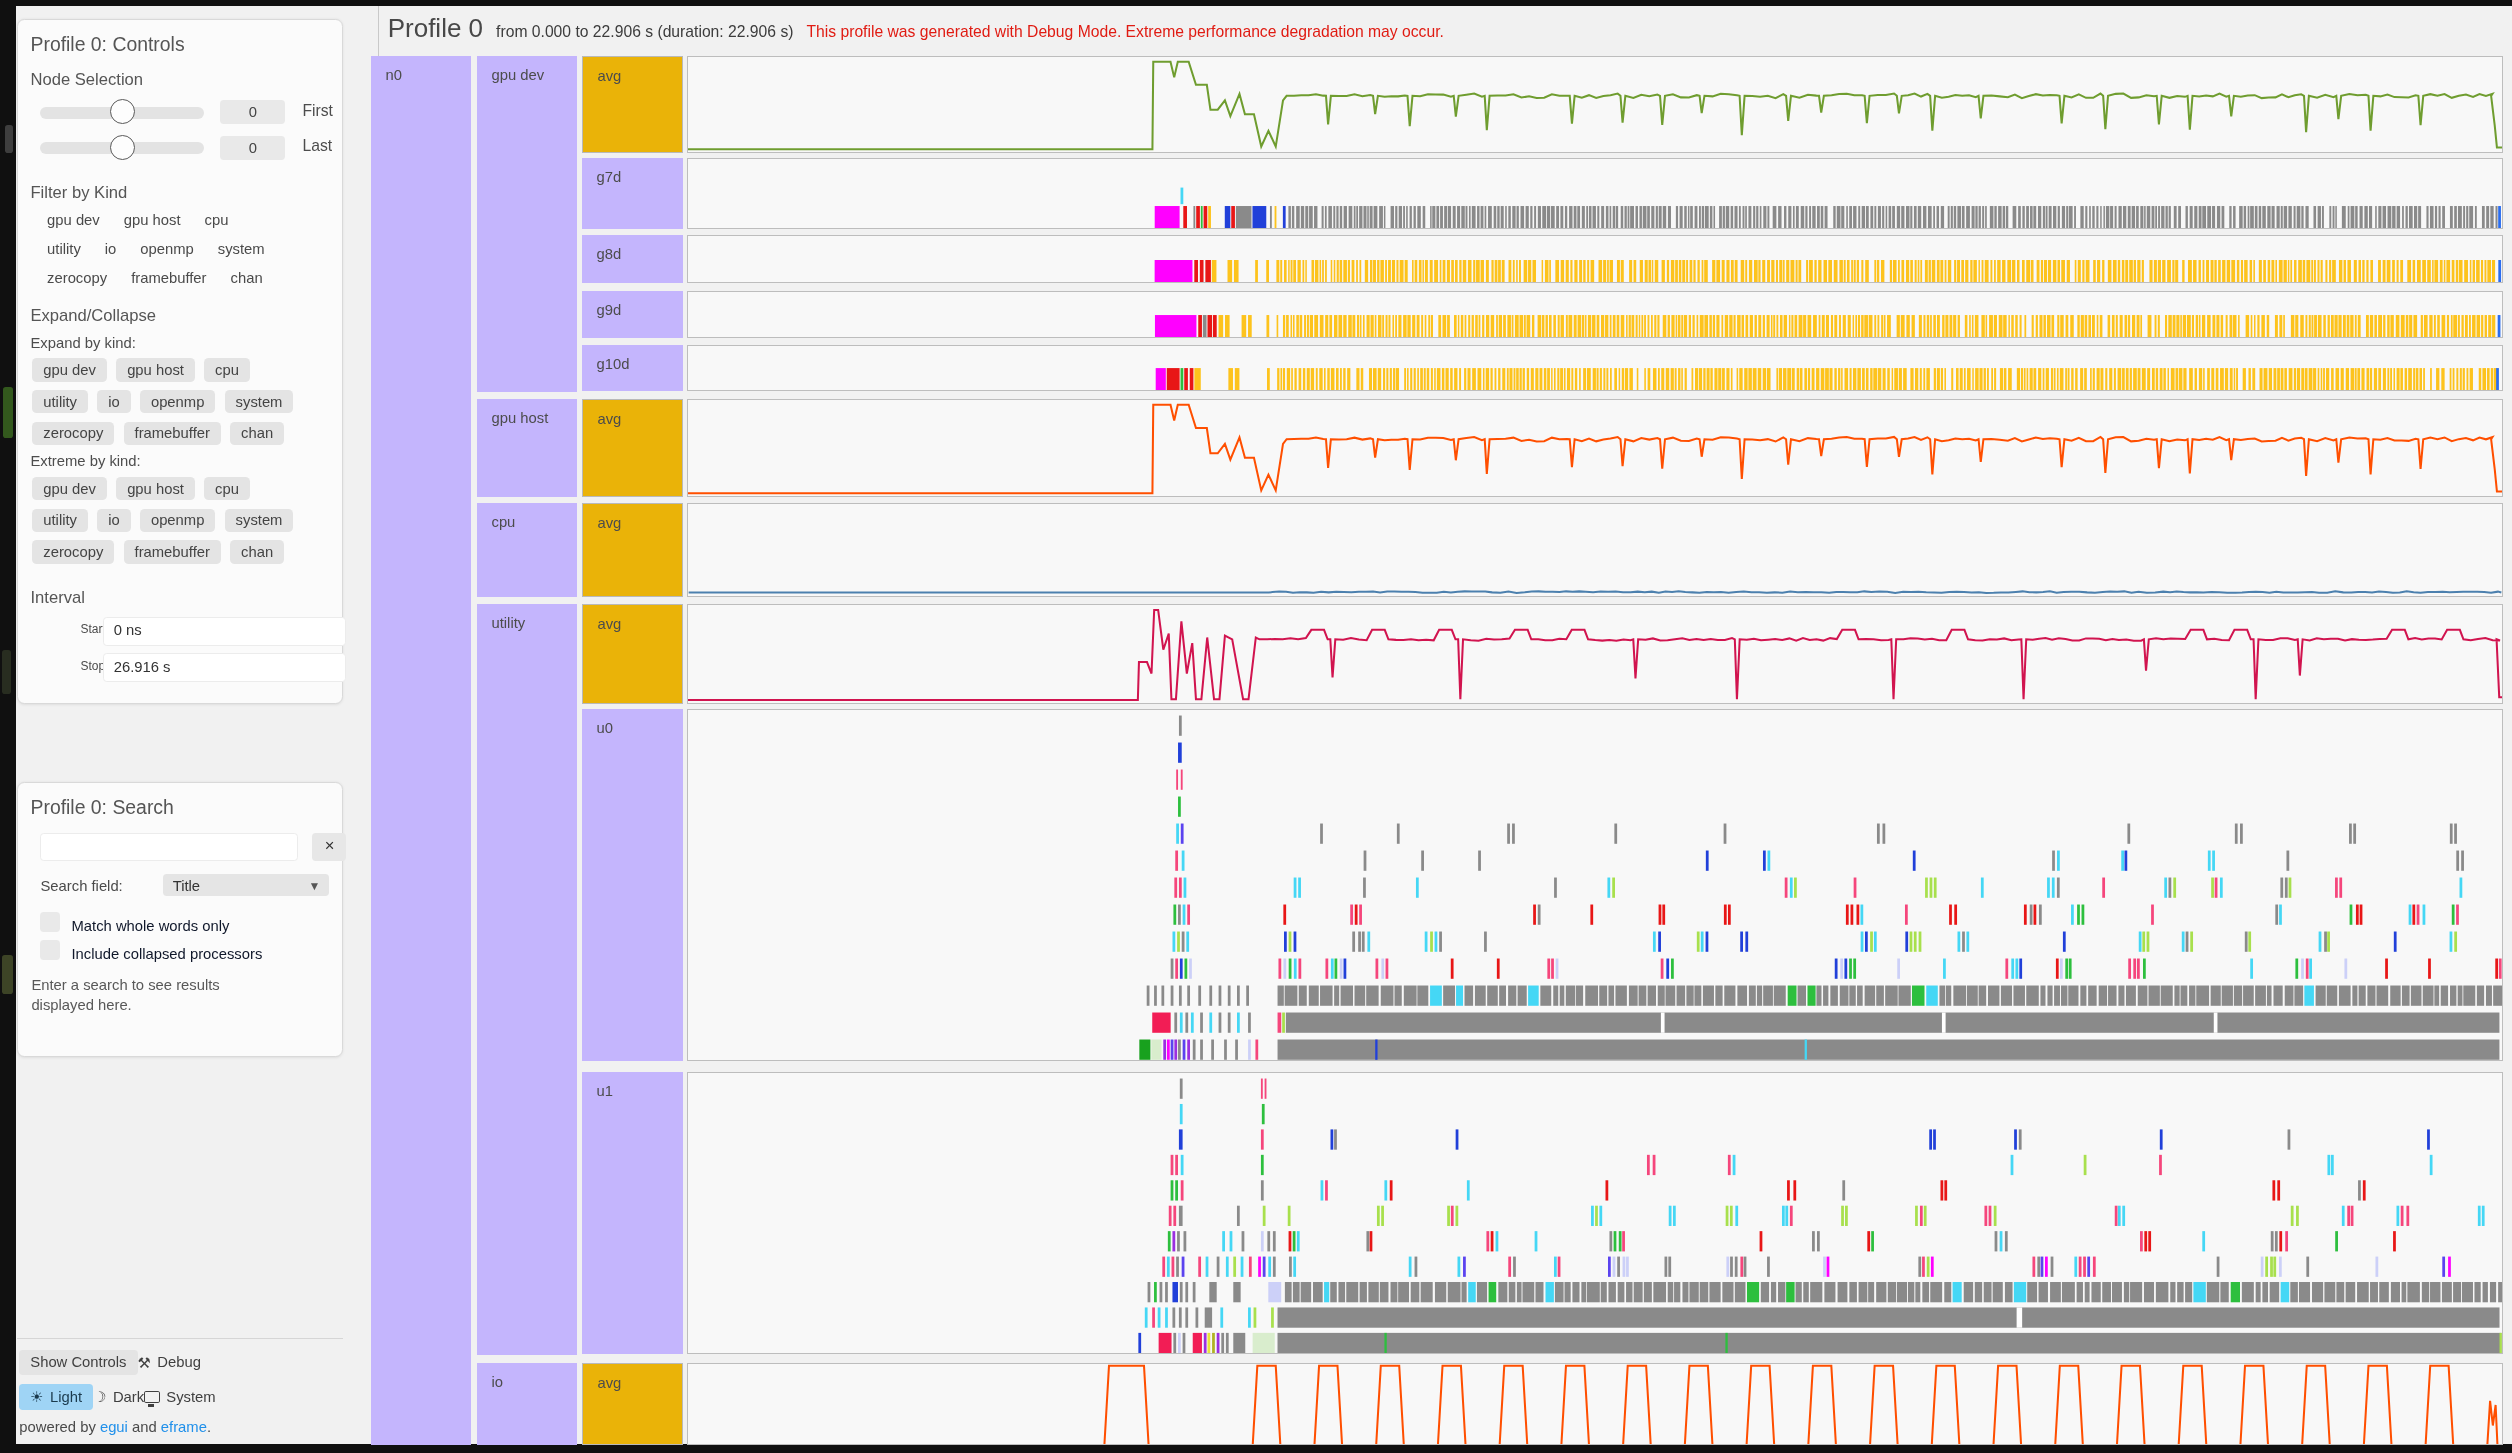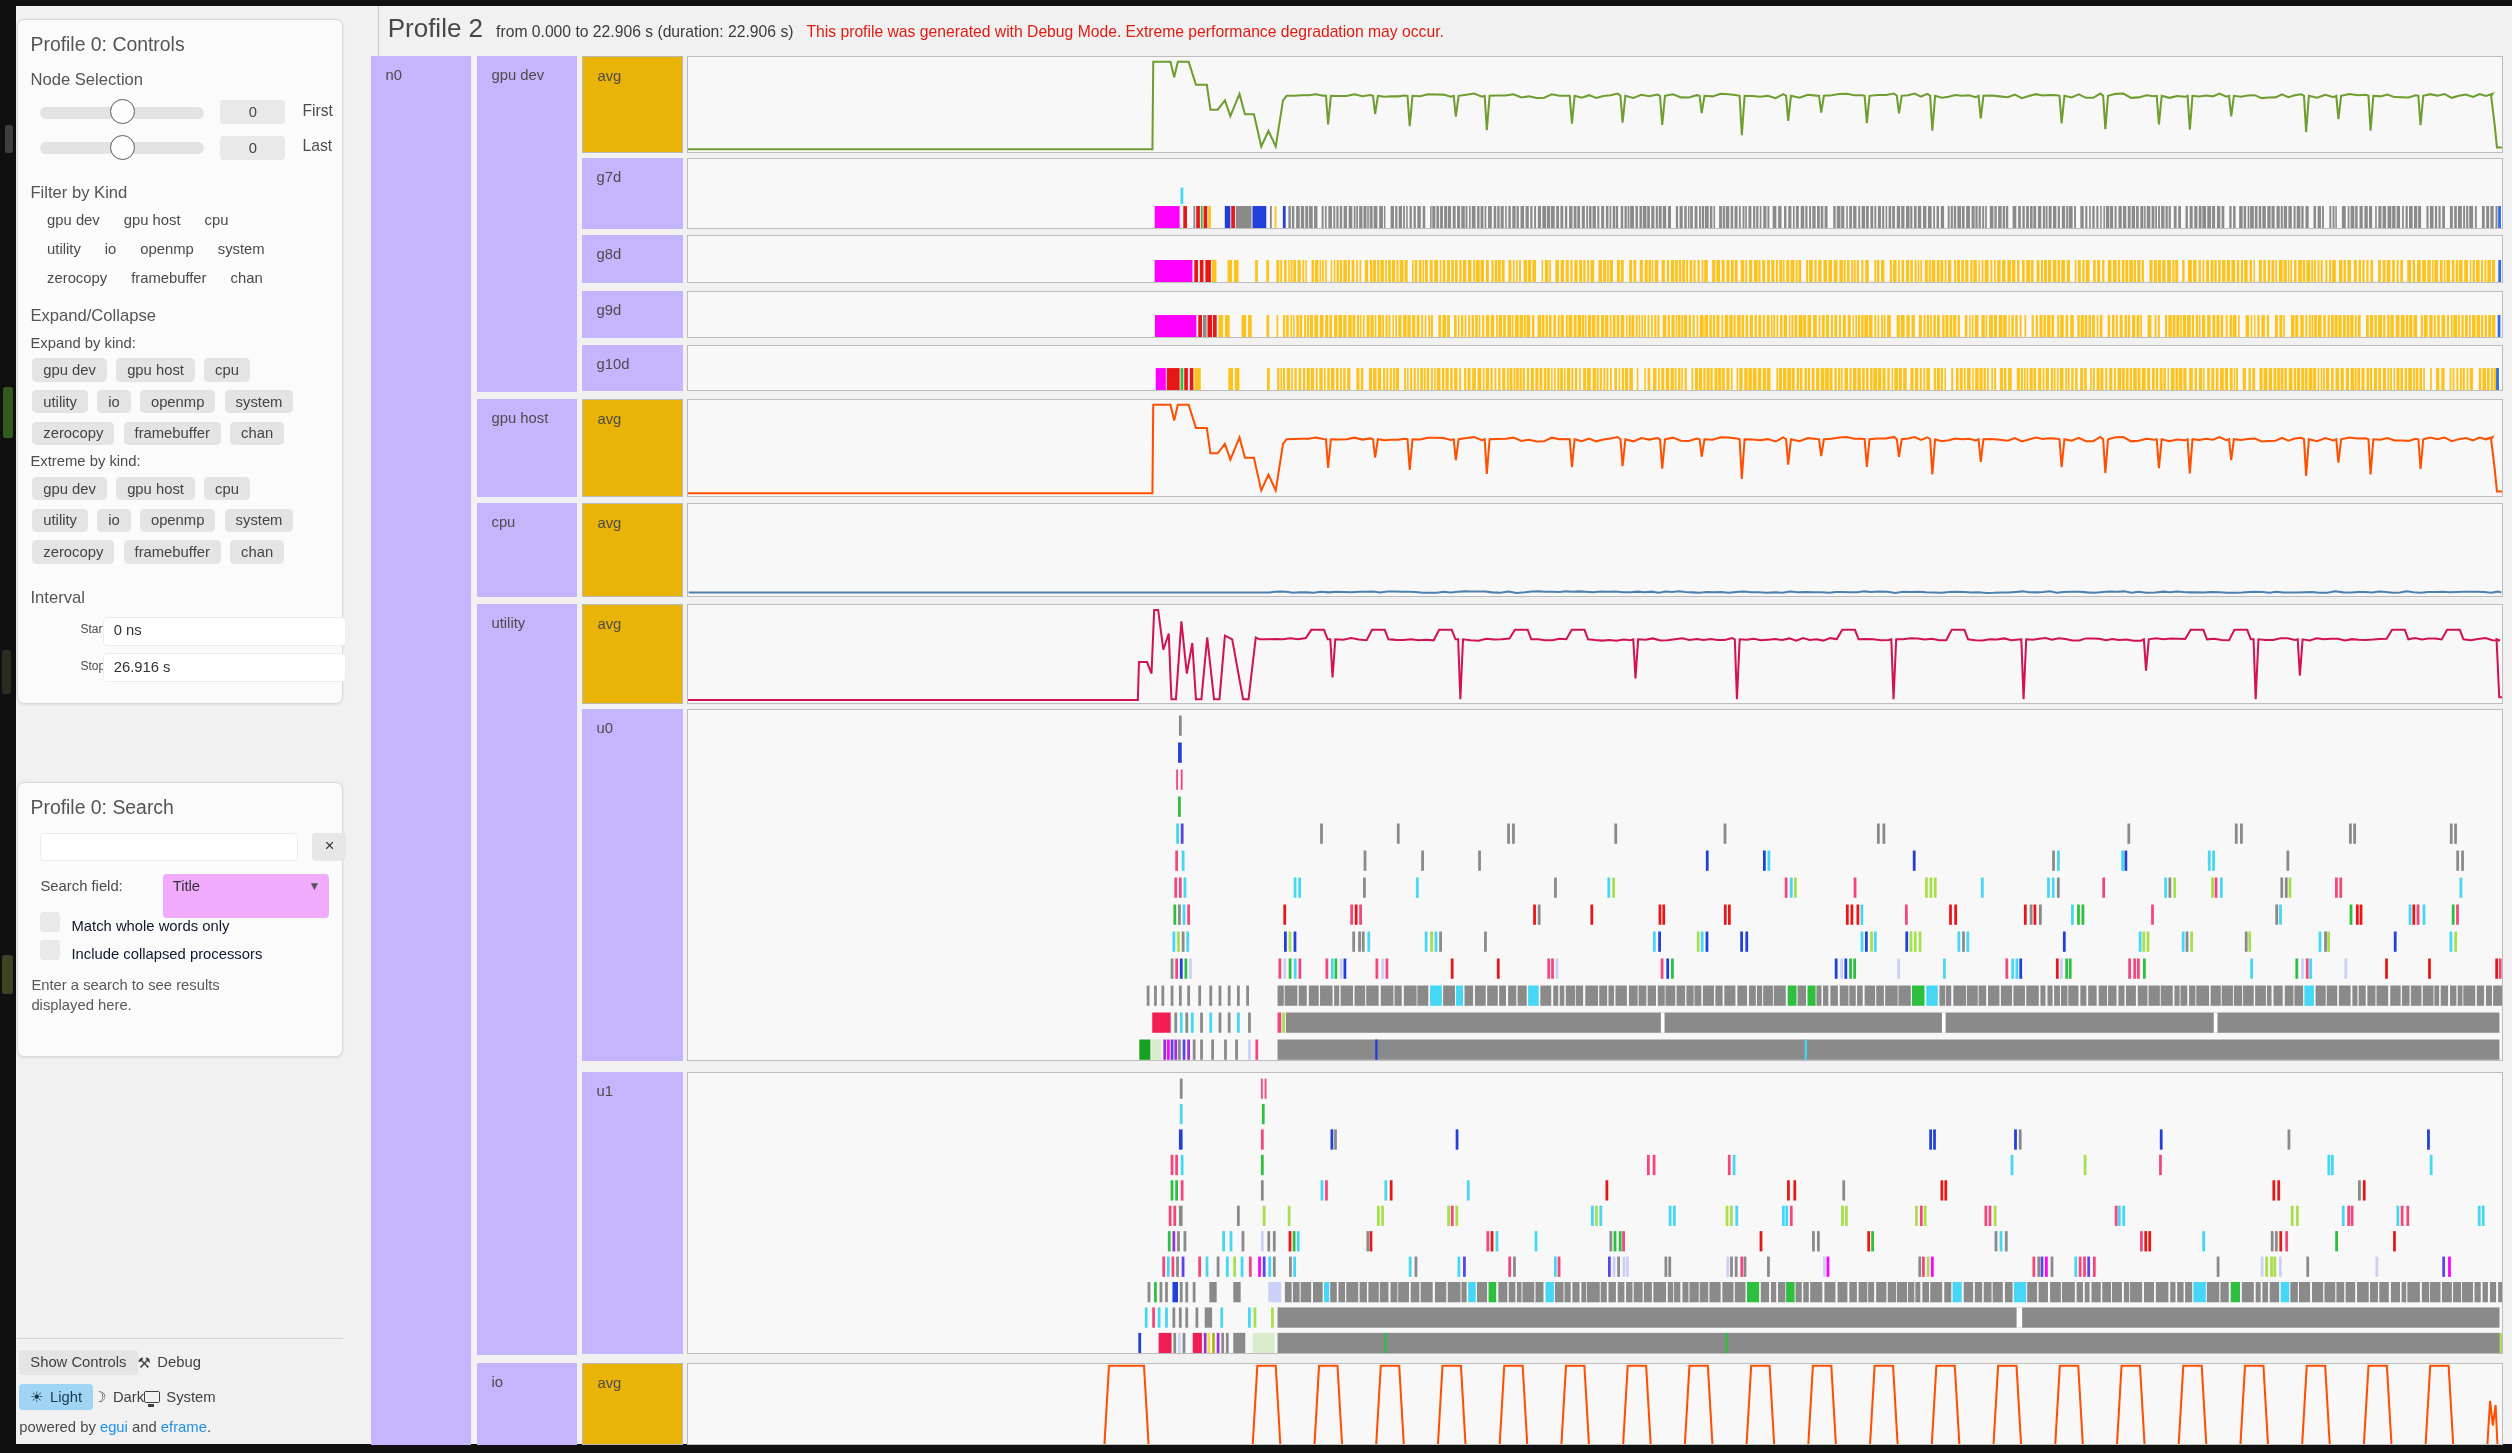--- a/index.html
+++ b/index.html
@@ -34,21 +34,21 @@
     border:0.9px solid #ececec; border-radius:3.7px; font-size:14.8px; color:#333; padding:4.6px 9.2px;
     font-family:"Liberation Sans","DejaVu Sans",sans-serif; }
   .search-row { position:relative; height:28px; margin:1.8px 0 13px 0; }
   .search-input { position:absolute; left:10px; top:0; width:258px; height:28px; background:#fff;
     border:0.9px solid #ececec; border-radius:3.7px; font-size:14.8px; padding:3.7px 7.4px;
     font-family:"Liberation Sans","DejaVu Sans",sans-serif; }
   .clear-btn { position:absolute; left:282px; top:0; width:34px; height:28px; background:#e7e7e7;
     border-radius:3.7px; text-align:center; line-height:26px; font-size:16.6px; color:#333; }
   .field-row { position:relative; height:27px; margin-bottom:11px; }
   .field-label { position:absolute; left:10px; top:3.7px; font-size:14.8px; color:#4a4a4a; }
-  .dropdown { position:absolute; left:133px; top:0; width:166px; height:44px; background:#f0abfc;
+  .dropdown { position:absolute; left:133px; top:0; width:166px; height:22px; background:#e5e5e5;
     border-radius:3.7px; font-size:14.8px; color:#333; padding:3.7px 9.2px; }
   .dd-arrow { position:absolute; right:9.2px; top:4.6px; font-size:12px; color:#555; }
   .cb-row { position:relative; height:21px; margin-bottom:6.5px; }
   .cb-box { position:absolute; left:10px; top:0; width:20px; height:20px; background:#e9e9e9;
     border-radius:3.7px; }
   .cb-label { position:absolute; left:41px; top:6px; font-size:14.8px; color:#0f172a; }
   .hint { margin:14.8px 0 0 0.9px; font-size:14.8px; color:#585858; line-height:1.35; width:231px; }
   
   #side-footer { position:absolute; left:1.8px; top:1332px; width:332px; }
   .sep { border-top:0.9px solid #d6d6d6; margin-bottom:11px; width:326px; }
@@ -215,21 +215,21 @@
       <div class="btn-plain">
         <span class="monitor-icon"></span>
         <span>System</span>
       </div>
     </div>
     <div class="powered"><span>powered by </span><span class="link">egui</span><span> and </span><span class="link">eframe</span><span>.</span></div>
   </div>
 
   <div id="vdivider"></div>
   <div id="main-header">
-    <span id="main-title">Profile 2</span>
+    <span id="main-title">Profile 0</span>
     <span id="main-range">from 0.000 to 22.906 s (duration: 22.906 s)</span>
     <span id="main-warning">This profile was generated with Debug Mode. Extreme performance degradation may occur.</span>
   </div>
 
   <div id="timeline"></div>
 <div class="cell" style="left: 355px; top: 50px; width: 100px; height: 1389px; position: absolute;">
         <span class="lab">n0</span>
       </div>
       <div class="cell" style="left: 461px; top: 50px; width: 100px; height: 336px; position: absolute;">
         <span class="lab" style="width: 65px;">gpu dev</span>

